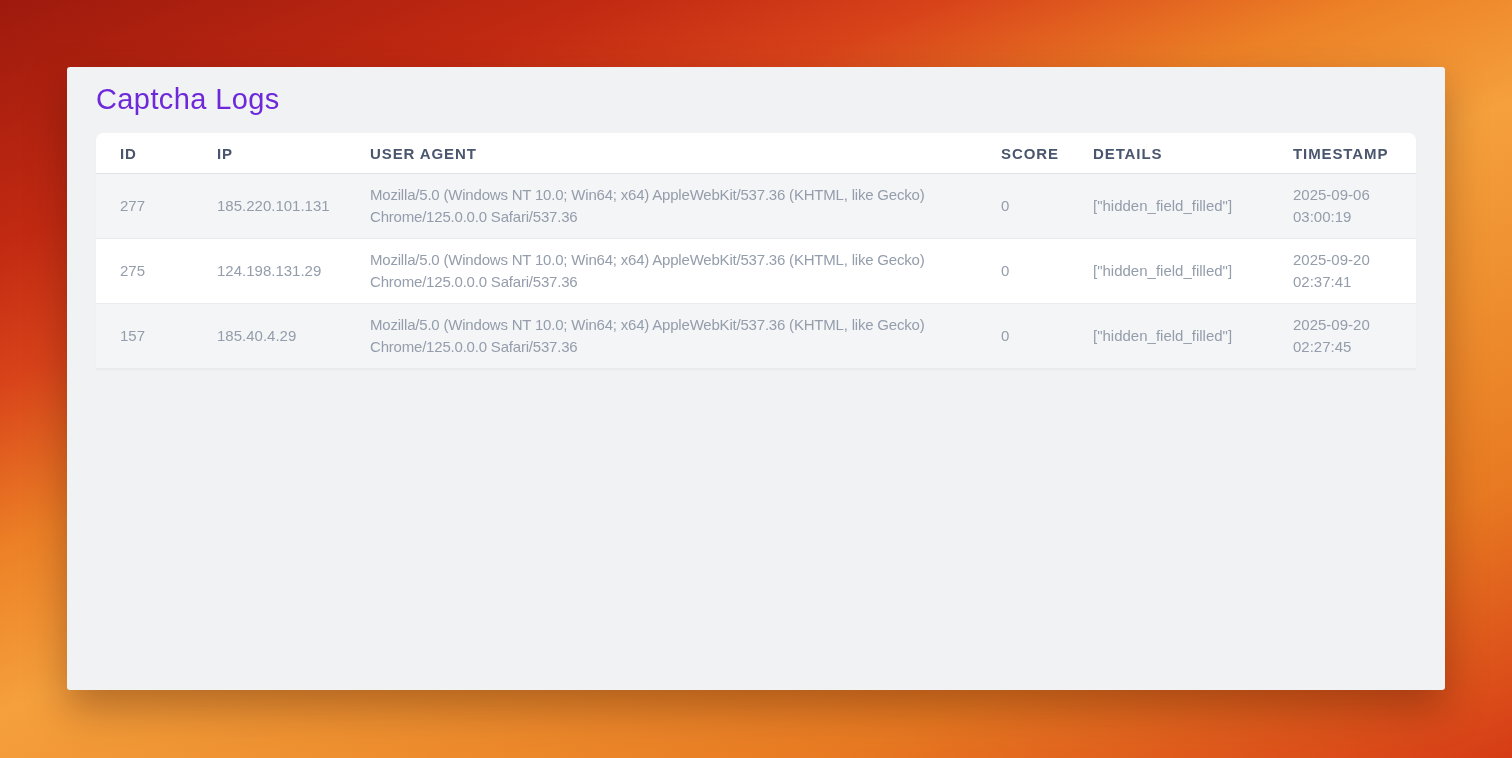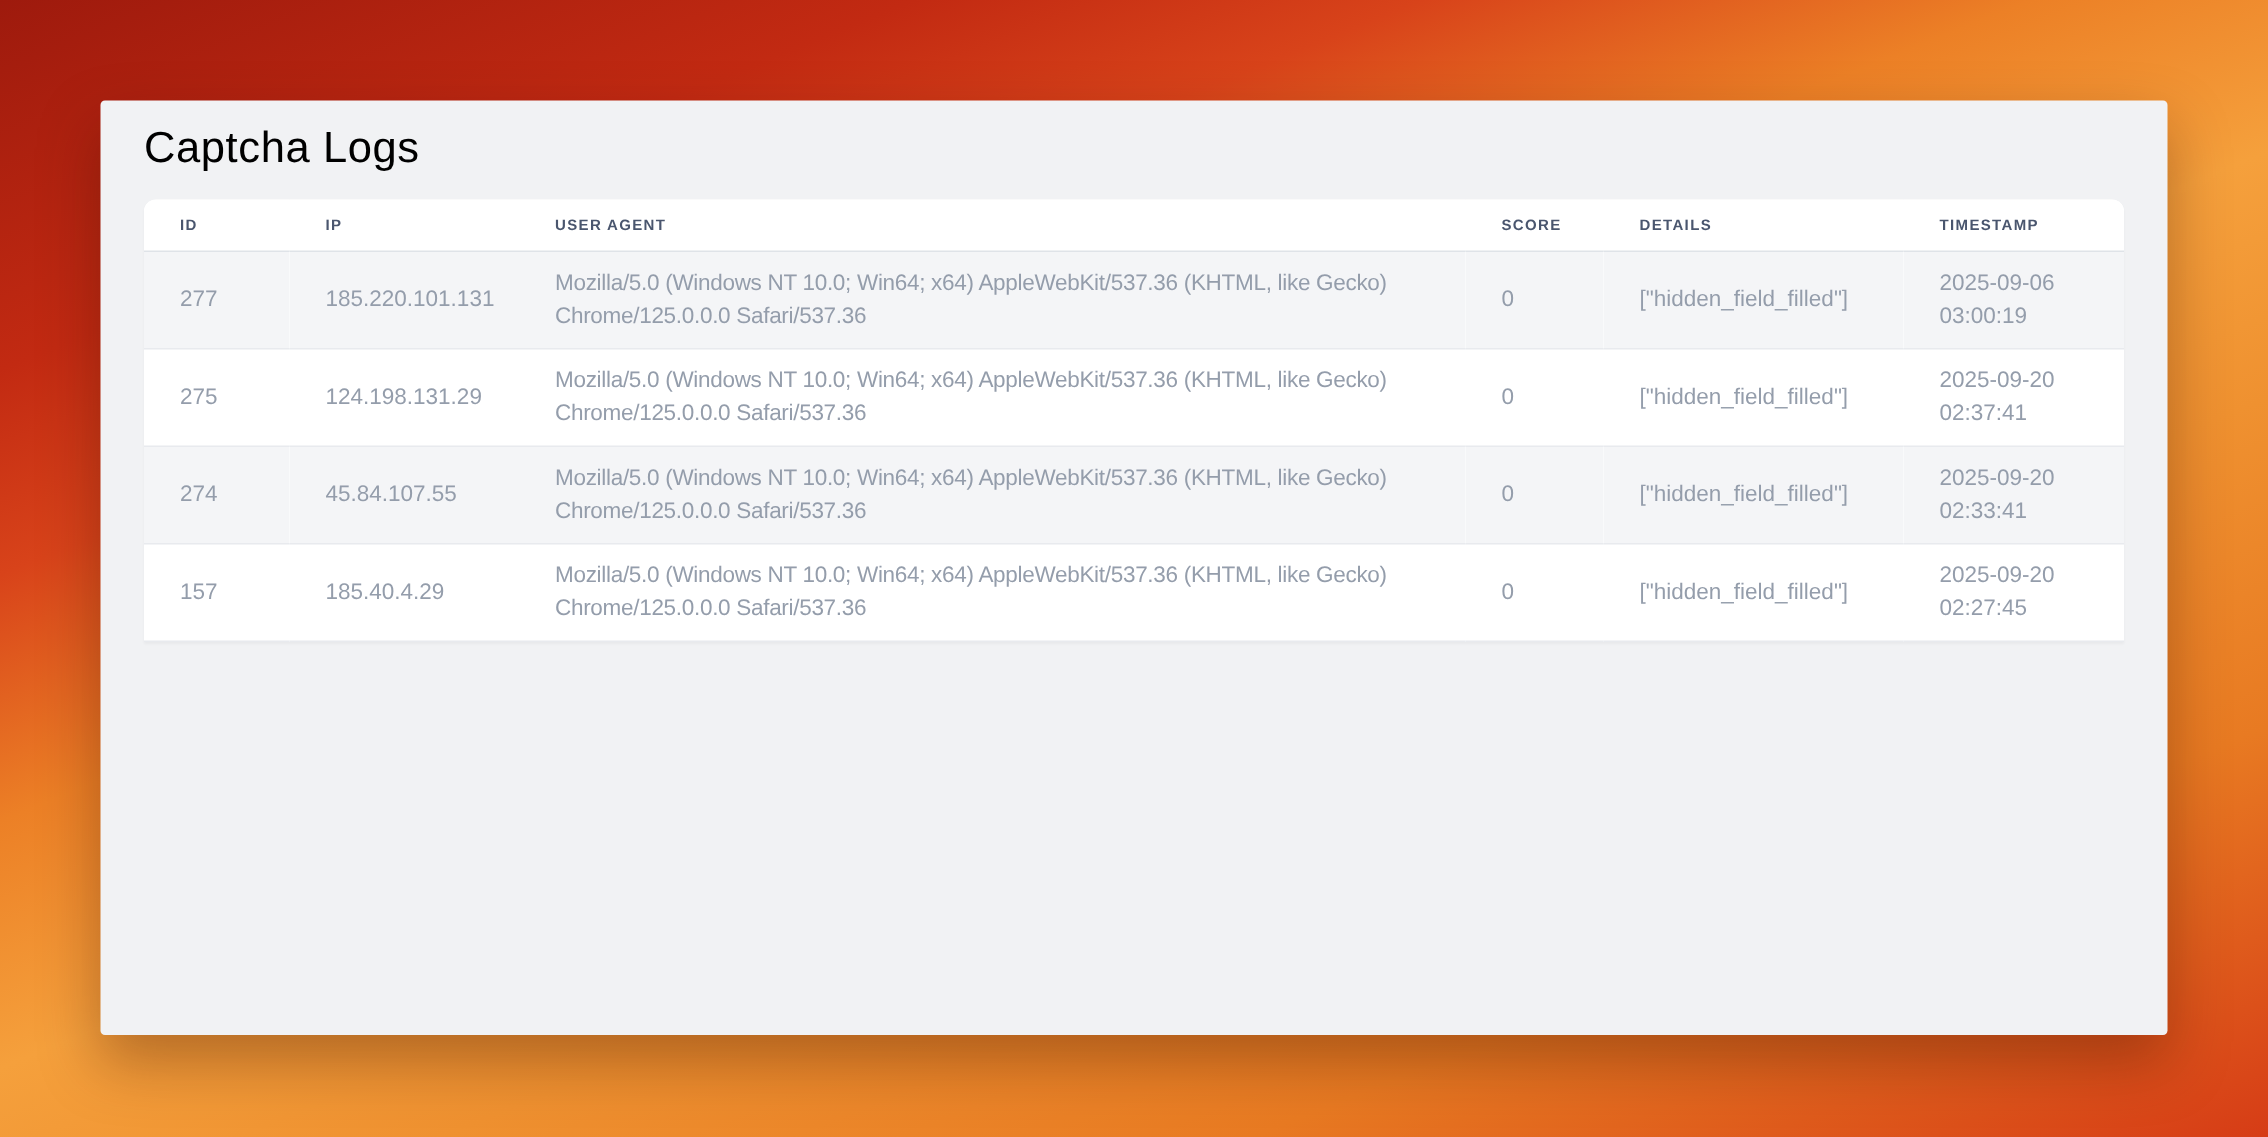--- a/index.html
+++ b/index.html
@@ -28,42 +28,42 @@
     border-radius: 3px;
     box-shadow: 0 18px 40px rgba(60, 15, 0, 0.35);
     padding: 16px 29px 0 29px;
     overflow: hidden;
   }
   .page-title {
     margin: 0 0 17px 0;
     font-size: 29px;
     font-weight: 500;
     letter-spacing: 0.4px;
-    color: #000000;
+    color: #6d28d9;
   }
   .table-wrap {
     background: #ffffff;
     border-radius: 8px 8px 0 0;
     overflow: hidden;
     box-shadow: 0 1px 2px rgba(0,0,0,0.04);
   }
   table {
     width: 1320px;
     border-collapse: collapse;
     table-layout: fixed;
   }
   col.c-id       { width: 97px; }
   col.c-ip       { width: 153px; }
   col.c-ua       { width: 631px; }
   col.c-score    { width: 92px; }
   col.c-details  { width: 200px; }
   col.c-ts       { width: 148px; }
   thead th {
     text-align: left;
-    font-size: 10px;
+    font-size: 15px;
     font-weight: 700;
     letter-spacing: 0.9px;
     color: #4a566e;
     padding: 12px 10px 11px 24px;
     background: #ffffff;
     border-bottom: 1px solid #dfe3e8;
     white-space: nowrap;
   }
   tbody tr { height: 64px; }
   tbody tr:nth-child(odd)  { background: #f4f5f7; }
@@ -116,28 +116,20 @@
           </tr>
           <tr>
             <td class="cell-id">275</td>
             <td class="cell-ip">124.198.131.29</td>
             <td class="cell-ua">Mozilla/5.0 (Windows NT 10.0; Win64; x64) AppleWebKit/537.36 (KHTML, like Gecko) Chrome/125.0.0.0 Safari/537.36</td>
             <td class="cell-score">0</td>
             <td class="cell-details">["hidden_field_filled"]</td>
             <td class="cell-ts">2025-09-20 02:37:41</td>
           </tr>
           <tr>
-            <td class="cell-id">274</td>
-            <td class="cell-ip">45.84.107.55</td>
-            <td class="cell-ua">Mozilla/5.0 (Windows NT 10.0; Win64; x64) AppleWebKit/537.36 (KHTML, like Gecko) Chrome/125.0.0.0 Safari/537.36</td>
-            <td class="cell-score">0</td>
-            <td class="cell-details">["hidden_field_filled"]</td>
-            <td class="cell-ts">2025-09-20 02:33:41</td>
-          </tr>
-          <tr>
             <td class="cell-id">157</td>
             <td class="cell-ip">185.40.4.29</td>
             <td class="cell-ua">Mozilla/5.0 (Windows NT 10.0; Win64; x64) AppleWebKit/537.36 (KHTML, like Gecko) Chrome/125.0.0.0 Safari/537.36</td>
             <td class="cell-score">0</td>
             <td class="cell-details">["hidden_field_filled"]</td>
             <td class="cell-ts">2025-09-20 02:27:45</td>
           </tr>
         </tbody>
     </table>
   </div>

